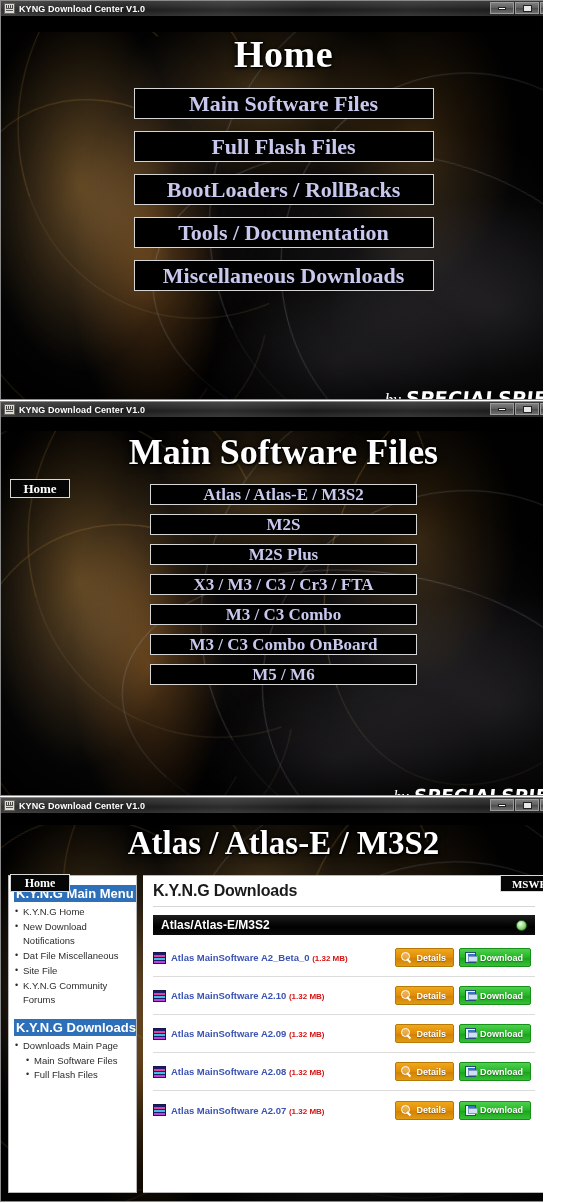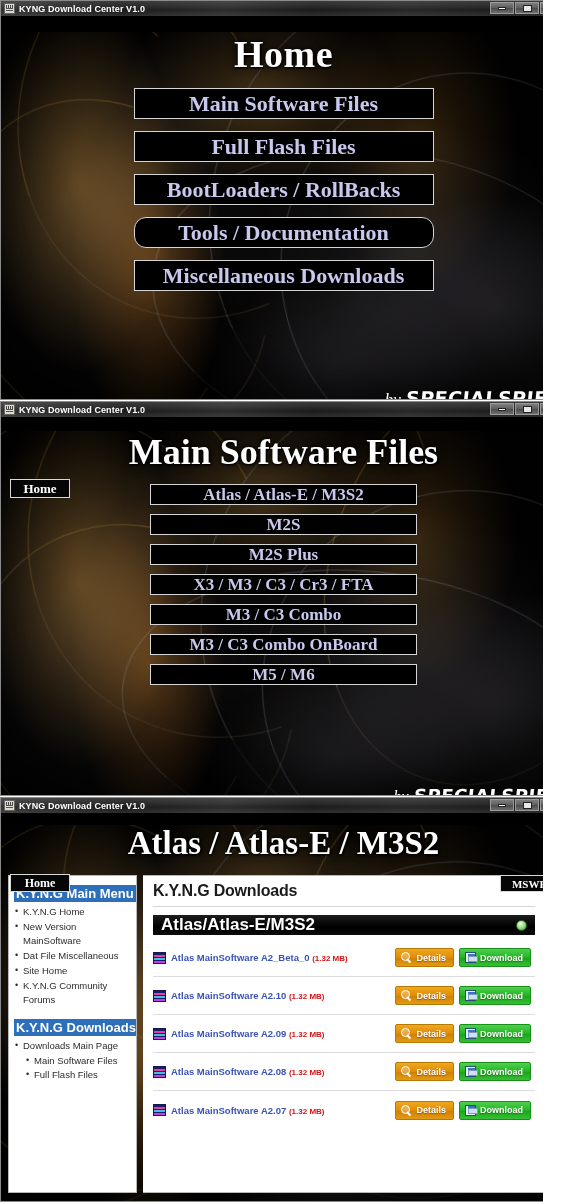--- a/index.html
+++ b/index.html
@@ -301,21 +301,21 @@
     font-size: 16px;
     font-weight: bold;
     letter-spacing: -0.2px;
     margin-bottom: 6px;
   }
   .dl-rule { height: 1px; background: #d6d6d6; margin: 0 0 8px 0; }
 
   .cat-bar {
     background: linear-gradient(to bottom, #1d1d1d, #000 60%, #0b0b0b);
     color: #ffffff;
-    font-size: 17px;
+    font-size: 12px;
     font-weight: bold;
     height: 20px;
     display: flex;
     align-items: center;
     padding: 0 8px;
     position: relative;
     margin-bottom: 4px;
   }
   .cat-dot {
     position: absolute;
@@ -498,21 +498,21 @@
         <div class="veil" style="left:-60px; top:-30px; width:330px; height:420px;"></div>
         <div class="dark-vig"></div>
       </div>
 
       <div class="hero-title">Home</div>
 
       <div class="btn-stack">
         <div class="menu-btn" style="width:300px;">Main Software Files</div>
         <div class="menu-btn" style="width:300px;">Full Flash Files</div>
         <div class="menu-btn" style="width:300px;">BootLoaders / RollBacks</div>
-        <div class="menu-btn" style="width:300px;border-radius:12px;">Tools / Documentation</div>
+        <div class="menu-btn" style="width:300px;">Tools / Documentation</div>
         <div class="menu-btn" style="width:300px;">Miscellaneous Downloads</div>
       </div>
 
       <div class="signature">
         <span class="by">by</span>
         <span class="brand">SPECIALSPIEL</span>
       </div>
     </div>
   </div>
 
@@ -598,23 +598,23 @@
       <div class="hero-title">Atlas / Atlas-E / M3S2</div>
 
       <div class="nav-chip" style="left:9px; top:49px; width:60px; height:18px; font-size:12px;">Home</div>
       <div class="nav-chip" style="right:8px; top:50px; width:58px; height:17px; font-size:11px;">MSWF</div>
 
       <div class="w3-body">
 
         <div class="w3-sidebar">
           <div class="side-head">K.Y.N.G Main Menu</div>
           <div class="side-item">K.Y.N.G Home</div>
-          <div class="side-item">New Version MainSoftware</div>
+          <div class="side-item">New Download Notifications</div>
           <div class="side-item">Dat File Miscellaneous</div>
-          <div class="side-item">Site Home</div>
+          <div class="side-item">Site File</div>
           <div class="side-item">K.Y.N.G Community Forums</div>
 
           <div class="side-head second">K.Y.N.G Downloads</div>
           <div class="side-item">Downloads Main Page</div>
           <div class="side-item indent">Main Software Files</div>
           <div class="side-item indent">Full Flash Files</div>
         </div>
 
         <div class="w3-main">
           <div class="w3-main-inner">

